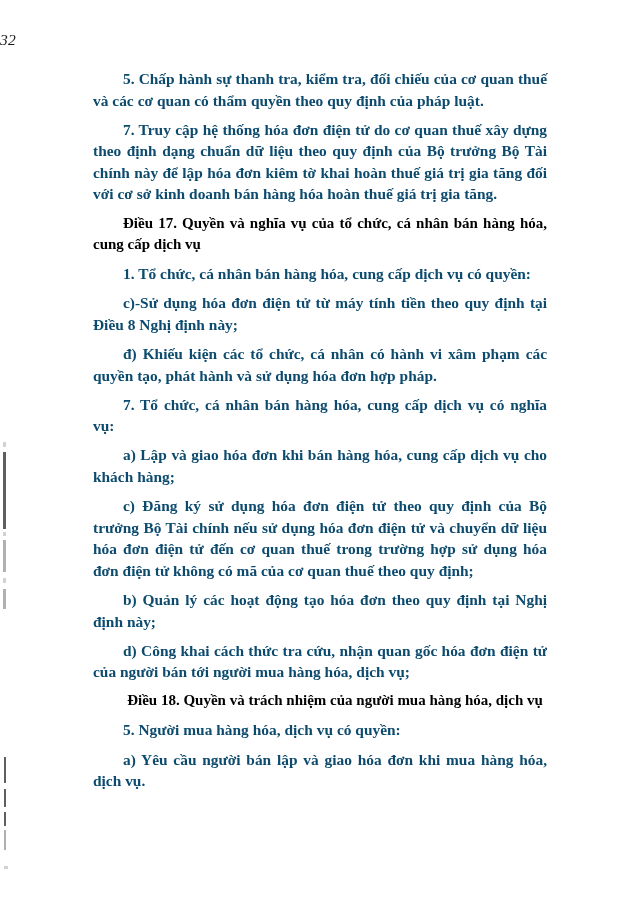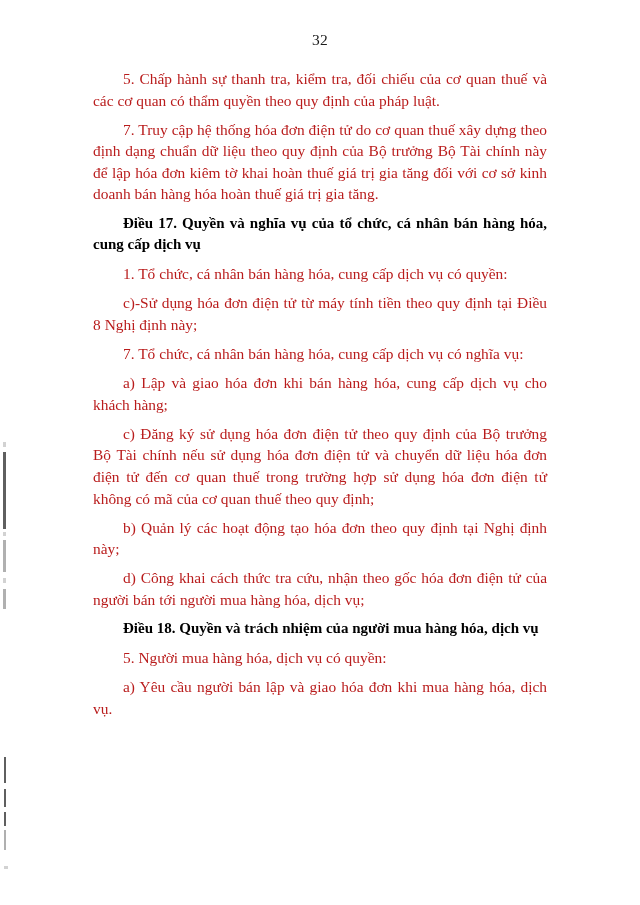--- a/index.html
+++ b/index.html
@@ -15,54 +15,55 @@
     background: #ffffff;
     overflow: hidden;
     font-family: "Liberation Serif", "DejaVu Serif", serif;
     color: #111111;
   }
   .page-number {
     position: absolute;
     top: 32px;
     left: 0;
     width: 640px;
-    text-align: center;
     font-size: 15.5px;
     line-height: 1;
     color: #1a1a1a;
     letter-spacing: 0.2px;
+    font-style: italic;
   }
   .body-col {
     position: absolute;
     left: 93px;
     top: 68px;
     width: 454px;
   }
   p.para {
     margin: 0 0 7.5px 0;
     font-size: 15.4px;
     line-height: 21.6px;
     text-align: justify;
     text-justify: inter-word;
     text-indent: 30px;
-    color: #b91c1c;
+    color: #0c4a6e;
     word-spacing: 0.1px;
+    font-weight: bold;
     -webkit-font-smoothing: none;
   }
   p.heading {
     margin: 0 0 7.5px 0;
     font-size: 15px;
     line-height: 21.6px;
     font-weight: bold;
     text-align: justify;
     text-indent: 30px;
     color: #000000;
   }
   p.heading.solo {
-    text-align: left;
+    text-align: center;
   }
   
   .artifact {
     position: absolute;
     background: #3c3c3c;
     opacity: 0.82;
   }
   .artifact.light { background: #8f8f8f; opacity: 0.7; }
   .artifact.faint { background: #b4b4b4; opacity: 0.6; }
 </style>
@@ -84,24 +85,25 @@
   <div class="artifact faint" style="left:4px; top:866px; width:4px; height:3px;"></div>
 
   <div class="page-number">32</div>
 
   <div class="body-col">
     <p class="para">5. Chấp hành sự thanh tra, kiểm tra, đối chiếu của cơ quan thuế và các cơ quan có thẩm quyền theo quy định của pháp luật.</p>
     <p class="para">7. Truy cập hệ thống hóa đơn điện tử do cơ quan thuế xây dựng theo định dạng chuẩn dữ liệu theo quy định của Bộ trưởng Bộ Tài chính này để lập hóa đơn kiêm tờ khai hoàn thuế giá trị gia tăng đối với cơ sở kinh doanh bán hàng hóa hoàn thuế giá trị gia tăng.</p>
     <p class="heading">Điều 17. Quyền và nghĩa vụ của tổ chức, cá nhân bán hàng hóa, cung cấp dịch vụ</p>
     <p class="para">1. Tổ chức, cá nhân bán hàng hóa, cung cấp dịch vụ có quyền:</p>
     <p class="para">c)-Sử dụng hóa đơn điện tử từ máy tính tiền theo quy định tại Điều 8 Nghị định này;</p>
+    <p class="para">đ) Khiếu kiện các tổ chức, cá nhân có hành vi xâm phạm các quyền tạo, phát hành và sử dụng hóa đơn hợp pháp.</p>
     <p class="para">7. Tổ chức, cá nhân bán hàng hóa, cung cấp dịch vụ có nghĩa vụ:</p>
     <p class="para">a) Lập và giao hóa đơn khi bán hàng hóa, cung cấp dịch vụ cho khách hàng;</p>
     <p class="para">c) Đăng ký sử dụng hóa đơn điện tử theo quy định của Bộ trưởng Bộ Tài chính nếu sử dụng hóa đơn điện tử và chuyển dữ liệu hóa đơn điện tử đến cơ quan thuế trong trường hợp sử dụng hóa đơn điện tử không có mã của cơ quan thuế theo quy định;</p>
     <p class="para">b) Quản lý các hoạt động tạo hóa đơn theo quy định tại Nghị định này;</p>
-    <p class="para">d) Công khai cách thức tra cứu, nhận theo gốc hóa đơn điện tử của người bán tới người mua hàng hóa, dịch vụ;</p>
+    <p class="para">d) Công khai cách thức tra cứu, nhận quan gốc hóa đơn điện tử của người bán tới người mua hàng hóa, dịch vụ;</p>
     <p class="heading solo">Điều 18. Quyền và trách nhiệm của người mua hàng hóa, dịch vụ</p>
     <p class="para">5. Người mua hàng hóa, dịch vụ có quyền:</p>
     <p class="para">a) Yêu cầu người bán lập và giao hóa đơn khi mua hàng hóa, dịch vụ.</p>
 
   </div>
 
 </div>
 
 </body></html>

